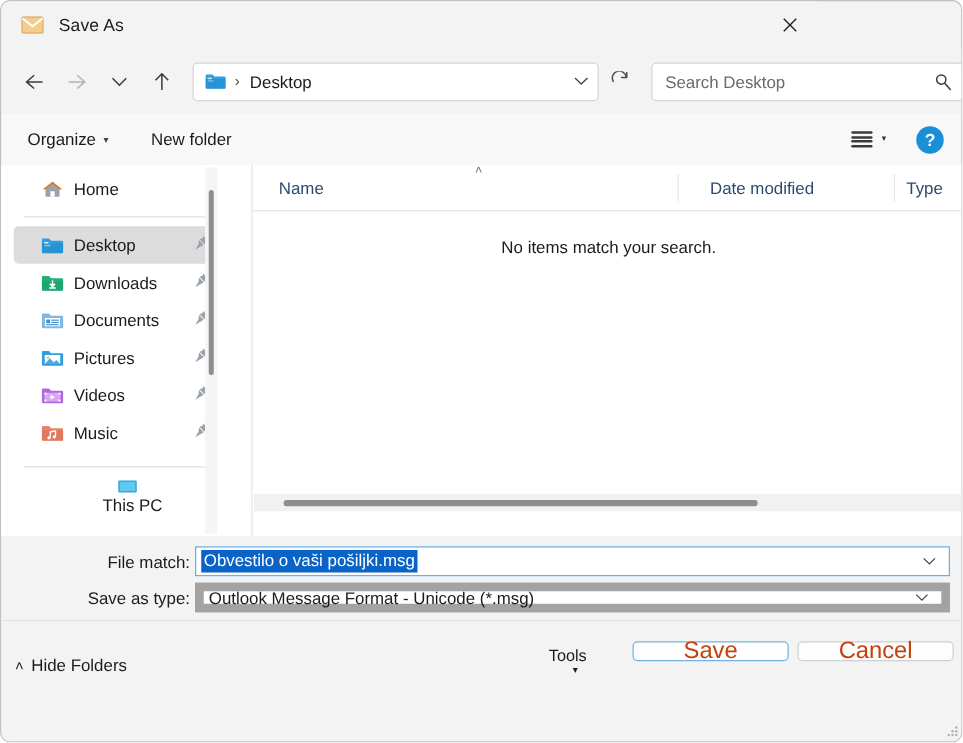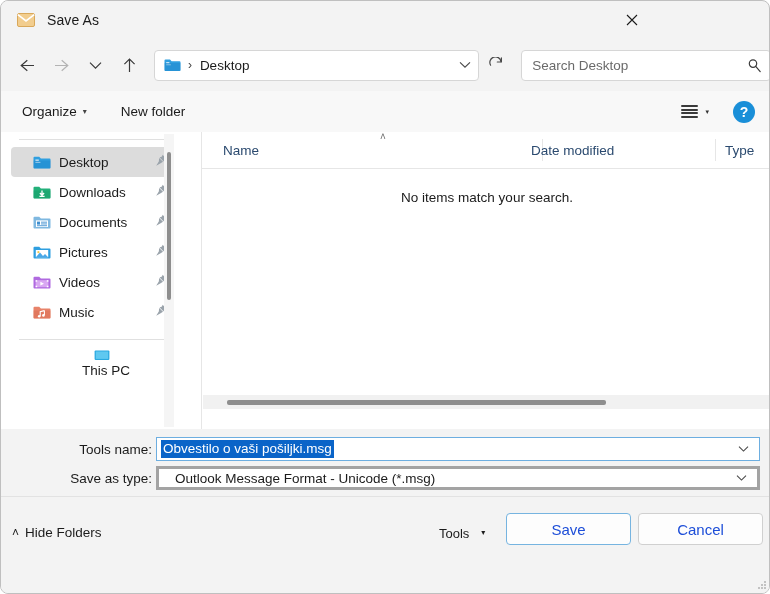--- a/index.html
+++ b/index.html
@@ -284,21 +284,21 @@
     display: flex;
     align-items: center;
   }
   .col {
     font-size: 13.5px;
     color: #2b4a6f;
     position: absolute;
     white-space: nowrap;
   }
   .col.name { left: 21px; }
-  .col.date { left: 329px; }
+  .col.date { left: 366px; }
   .col.type { left: 523px; }
   .col-divider {
     position: absolute;
     top: 7px;
     width: 1px; height: 22px;
     background: #e6e6e6;
   }
   .sort-caret {
     position: absolute;
     left: 178px; top: 0px;
@@ -353,21 +353,21 @@
   }
   .combo {
     width: 604px; height: 24px;
     background: #ffffff;
     box-sizing: border-box;
     display: flex;
     align-items: center;
     position: relative;
   }
   .combo.focused { border: 1px solid #6daee0; text-align: right; }
-  .combo.plain { border: 3px solid #a3a3a3; padding-left: 12px; }
+  .combo.plain { border: 7px solid #a3a3a3; }
   .combo-value {
     margin-left: 4px;
     font-size: 13.5px;
     color: #1b1b1b;
     white-space: nowrap;
   }
   .combo-value.selected-text {
     background: #0a64c8;
     color: #ffffff;
     padding: 1px 2px 2px 2px;
@@ -403,38 +403,39 @@
   }
   .hf-label { font-size: 13.5px; color: #1b1b1b; }
   .tools-btn {
     position: absolute;
     left: 428px; top: 20px;
     display: flex;
     align-items: center;
     height: 32px;
     padding: 0 10px;
     cursor: default;
+    flex-direction: column;
   }
   .tools-caret {
     margin-left: 12px;
     font-size: 8px;
     color: #1b1b1b;
     line-height: 1;
   }
   .btn {
     position: absolute;
     top: 16px;
-    width: 125px; height: 32px;
+    width: 125px; height: 16px;
     border-radius: 4px;
     background: #fdfdfd;
     display: flex;
     align-items: center;
     justify-content: center;
-    font-size: 15px;
-    color: #1d4ed8;
+    font-size: 19px;
+    color: #c2410c;
     cursor: default;
     box-sizing: border-box;
   }
   .btn.save { left: 505px; border: 1px solid #76b4e0; }
   .btn.cancel { left: 637px; border: 1px solid #d0d0d0; }
   .grip {
     position: absolute;
     right: 3px; bottom: 2px;
     width: 12px; height: 12px;
   }
@@ -542,20 +543,30 @@
         </span>
         <span class="view-caret">▾</span>
       </div>
       <div class="helpbtn">?</div>
     </div>
   </div>
 
   <div class="bodyarea">
 
     <div class="sidebar">
+      <div class="side-item" style="margin-top:4px;">
+        <span class="side-icon">
+          <svg width="18" height="15" viewBox="0 0 18 15">
+            <path d="M9 1.4 L16.6 7.3 H14.6 V13.4 H3.4 V7.3 H1.4 Z" fill="#9aa3ab"></path>
+            <path d="M9 1.4 L16.6 7.3 H14.6 L9 3 L3.4 7.3 H1.4 Z" fill="#e07a23"></path>
+            <rect x="7.3" y="9" width="3.4" height="4.4" fill="#ffffff"></rect>
+          </svg>
+        </span>
+        <span class="side-label">Home</span>
+      </div>
 
       <div class="side-sep"></div>
 
       <div class="side-item selected">
         <span class="side-icon">
           <svg width="18" height="15" viewBox="0 0 18 15">
             <path d="M0.5 2.8 a1 1 0 011-1 H6.2 l1.7 1.8 H16.5 a1 1 0 011 1 V12.6 a1 1 0 01-1 1 H1.5 a1 1 0 01-1-1z" fill="#2f9fe0"></path>
             <rect x="2.4" y="4.6" width="3.4" height="1.2" fill="#ffffff" opacity="0.95"></rect>
             <rect x="2.4" y="6.8" width="5" height="1.2" fill="#ffffff" opacity="0.7"></rect>
             <path d="M0.5 5.6 H17.5 V12.6 a1 1 0 01-1 1 H1.5 a1 1 0 01-1-1z" fill="#1478bd" opacity="0.3"></path>
@@ -691,21 +702,21 @@
         <div class="col type">Type</div>
       </div>
       <div class="empty-msg">No items match your search.</div>
       <div class="hscroll-track"></div>
       <div class="hscroll-thumb"></div>
     </div>
   </div>
 
   <div class="formarea">
     <div class="formrow r1">
-      <div class="form-label">Tools name:</div>
+      <div class="form-label">File match:</div>
       <div class="combo focused">
         <span class="combo-value selected-text">Obvestilo o vaši pošiljki.msg</span>
         <span class="combo-arrow">
           <svg width="11" height="7" viewBox="0 0 11 7">
             <path d="M1 1.2 L5.5 5.6 L10 1.2" stroke="#4a4a4a" stroke-width="1.1" fill="none"></path>
           </svg>
         </span>
       </div>
     </div>
 

